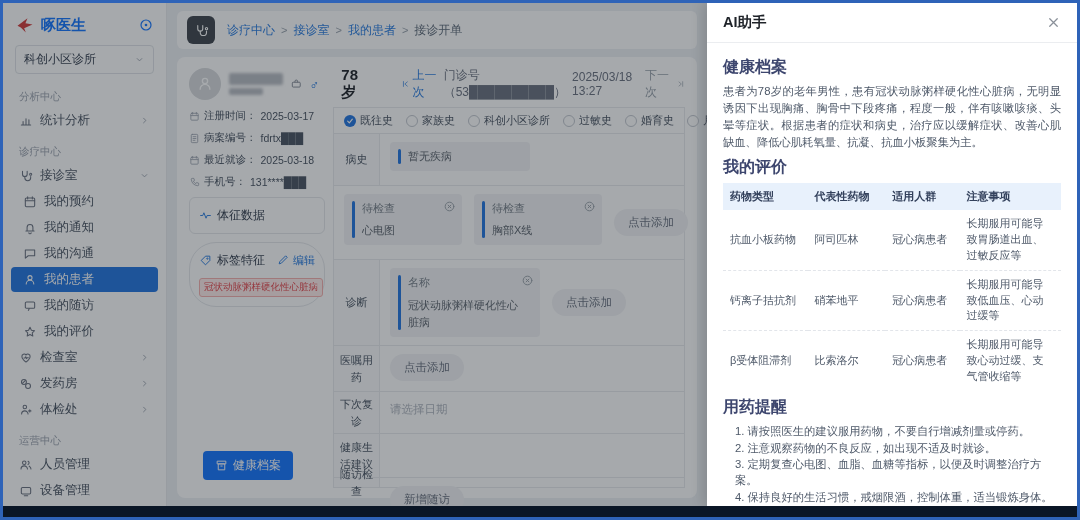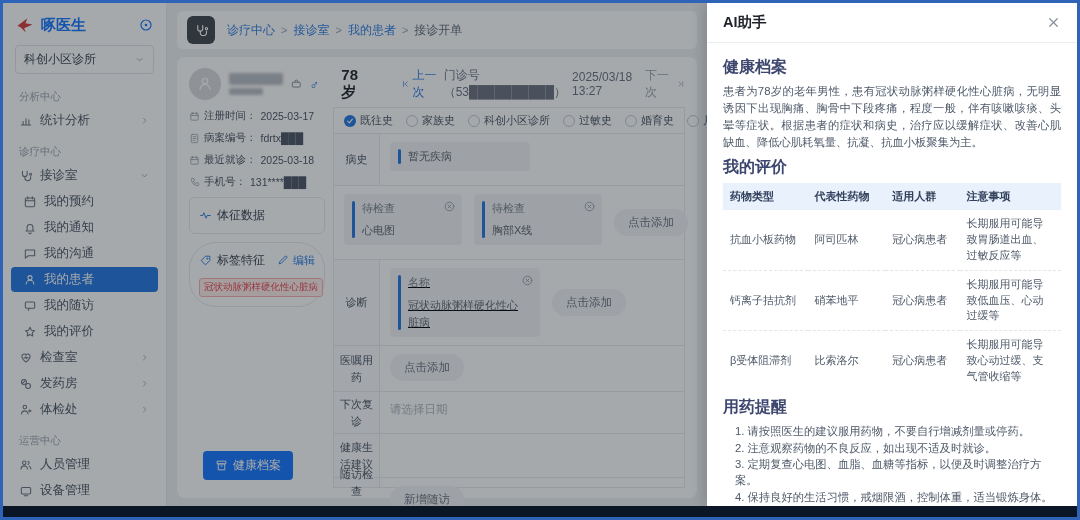--- a/index.html
+++ b/index.html
@@ -78,21 +78,21 @@
   .frow:last-child { border-bottom:none; }
   .frow .lab { width:46px; flex:none; background:#fafbfc; border-right:1px solid #e8eaed; display:flex; align-items:center; justify-content:center; text-align:center; font-size:11px; color:#4b5563; padding:4px 3px; line-height:1.5; }
   .frow .con { flex:1; padding:8px 10px; display:flex; gap:12px; align-items:flex-start; }
   .mini-card { background:#f2f3f5; border-radius:4px; padding:7px 22px 7px 8px; position:relative; display:flex; gap:7px; }
   .vbar { width:3px; border-radius:2px; background:#2476e0; align-self:stretch; flex:none; }
   .mc-body { display:flex; flex-direction:column; gap:7px; font-size:11px; color:#7a828c; }
   .mc-name { color:#5f6670; }
   .mc-x { position:absolute; top:6px; right:6px; width:13px; height:13px; color:#9aa1aa; cursor:pointer; }
   .add-pill { background:#f2f3f5; color:#6b7280; font-size:11.5px; padding:6px 14px; border-radius:15px; border:none; cursor:pointer; align-self:center; white-space:nowrap; }
   .placeholder { color:#b0b6bf; font-size:11.5px; padding-top:2px; }
-  .w120 { width:118px; } .w130 { width:128px; } .w150 { width:150px;text-decoration:underline; }
+  .w120 { width:118px; } .w130 { width:128px; } .w150 { width:150px; }
   .mc-name.wrap { width:112px; line-height:1.5; }
 
   
   .ai-panel { width:370px; flex:none; background:#fff; box-shadow:-4px 0 12px rgba(0,0,0,.14); z-index:60; display:flex; flex-direction:column; }
   .ai-head { height:40px; flex:none; padding:0 16px; display:flex; align-items:center; justify-content:space-between; border-bottom:1px solid #ebedf0; }
   .ai-title { font-size:14.5px; font-weight:700; color:#1f2329; }
   .ai-close { width:15px; height:15px; color:#8a9099; cursor:pointer; }
   .ai-body { flex:1; min-height:0; padding:8px 16px 8px; overflow:hidden; }
   .ai-sec { font-size:16px; color:#3d466e; font-weight:600; margin:6px 0 5px; }
   .ai-par { font-size:11.3px; color:#4e5969; line-height:1.5; text-align:justify; }

